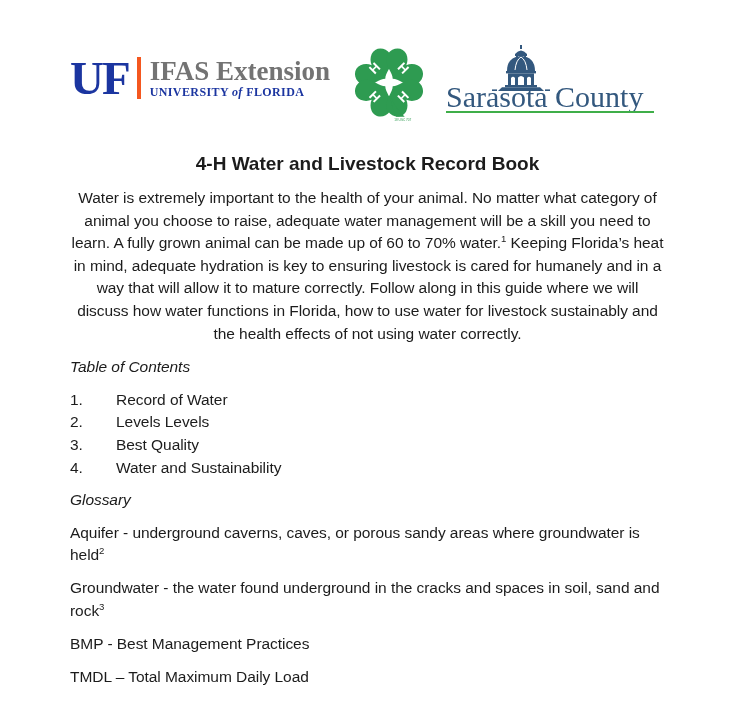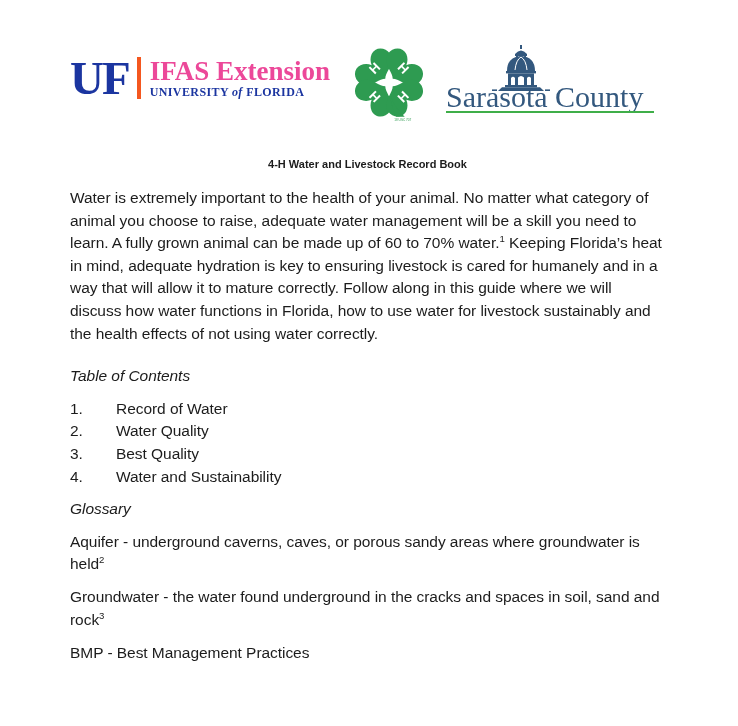--- a/index.html
+++ b/index.html
@@ -25,21 +25,21 @@
     font-weight: 700;
     font-size: 47px; line-height: 46px;
     color: #1b35a0;
     letter-spacing: -2px;
   }
   .uf-bar { width: 4px; height: 42px; background: #f4571f; margin: 0 9px 0 8px; }
   .uf-right { display: flex; flex-direction: column; }
   .uf-wordmark {
     font-family: "Liberation Serif", serif;
     font-weight: 700; font-size: 27px; line-height: 28px;
-    color: #ec4899;
+    color: #737373;
   }
   .uf-subtext {
     font-family: Liberation Serif, serif;
     font-weight: 700; font-size: 12px; line-height: 14px;
     color: #1b35a0; letter-spacing: 0.4px;
   }
   .uf-subtext i { font-weight: 600; }
 
   .clover { margin-left: 24px; margin-top: 2px; }
 
@@ -51,25 +51,25 @@
     font-size: 30px; line-height: 32px;
     color: #33587e; white-space: nowrap;
   }
   .sc-underline { position: absolute; left: 0; top: 66px; width: 208px; height: 2px; background: #3fae49; }
 
   
   .doc-title {
     margin-top: 31px;
     text-align: center;
     font-weight: 700;
-    font-size: 11px; line-height: 20px;
+    font-size: 19px; line-height: 20px;
     color: #1c1c1c;
   }
   .body-text { font-size: 15.5px; line-height: 22.6px; letter-spacing: -0.05px; }
-  p.para { margin-top: 13px; margin-bottom: 20px; }
+  p.para { margin-top: 13px; margin-bottom: 11px; text-align: center; }
   sup { font-size: 62%; line-height: 0; vertical-align: super; }
 
   .section-heading {
     font-weight: 400; font-style: italic;
     font-size: 15.5px; line-height: 22.6px;
     margin-top: 10px; margin-bottom: 10px;
   }
   .toc-list { margin-bottom: 10px; }
   .toc-item { display: flex; line-height: 22.6px; }
   .toc-num { width: 46px; flex: 0 0 46px; }
@@ -157,36 +157,37 @@
     <p class="para"><span>Water is extremely important to the health of your animal. No matter what category of animal you choose to raise, adequate water management will be a skill you need to learn. A fully grown animal can be made up of 60 to 70% water.</span><sup>1</sup><span> Keeping Florida’s heat in mind, adequate hydration is key to ensuring livestock is cared for humanely and in a way that will allow it to mature correctly. Follow along in this guide where we will discuss how water functions in Florida, how to use water for livestock sustainably and the health effects of not using water correctly.</span></p>
 
     <div class="section-heading">Table of Contents</div>
     <div class="toc-list">
       <div class="toc-item">
         <span class="toc-num">1.</span>
         <span>Record of Water</span>
       </div>
       <div class="toc-item">
         <span class="toc-num">2.</span>
-        <span>Water Quality</span>
+        <span>Levels Levels</span>
       </div>
       <div class="toc-item">
         <span class="toc-num">3.</span>
         <span>Best Quality</span>
       </div>
       <div class="toc-item">
         <span class="toc-num">4.</span>
         <span>Water and Sustainability</span>
       </div>
     </div>
 
     <div class="section-heading">Glossary</div>
 
     <p class="gloss-entry"><span class="term">Aquifer</span><span> - </span><span>underground caverns, caves, or porous sandy areas where groundwater is held</span><sup>2</sup></p>
 
     <p class="gloss-entry"><span class="term">Groundwater</span><span> - </span><span>the water found underground in the cracks and spaces in soil, sand and rock</span><sup>3</sup></p>
 
 
     <p class="gloss-entry"><span class="term">BMP</span><span> - </span><span>Best Management Practices</span></p>
 
+    <p class="gloss-entry"><span class="term">TMDL</span><span> – </span><span>Total Maximum Daily Load</span></p>
   </div>
 
 </div>
 
 </body></html>

